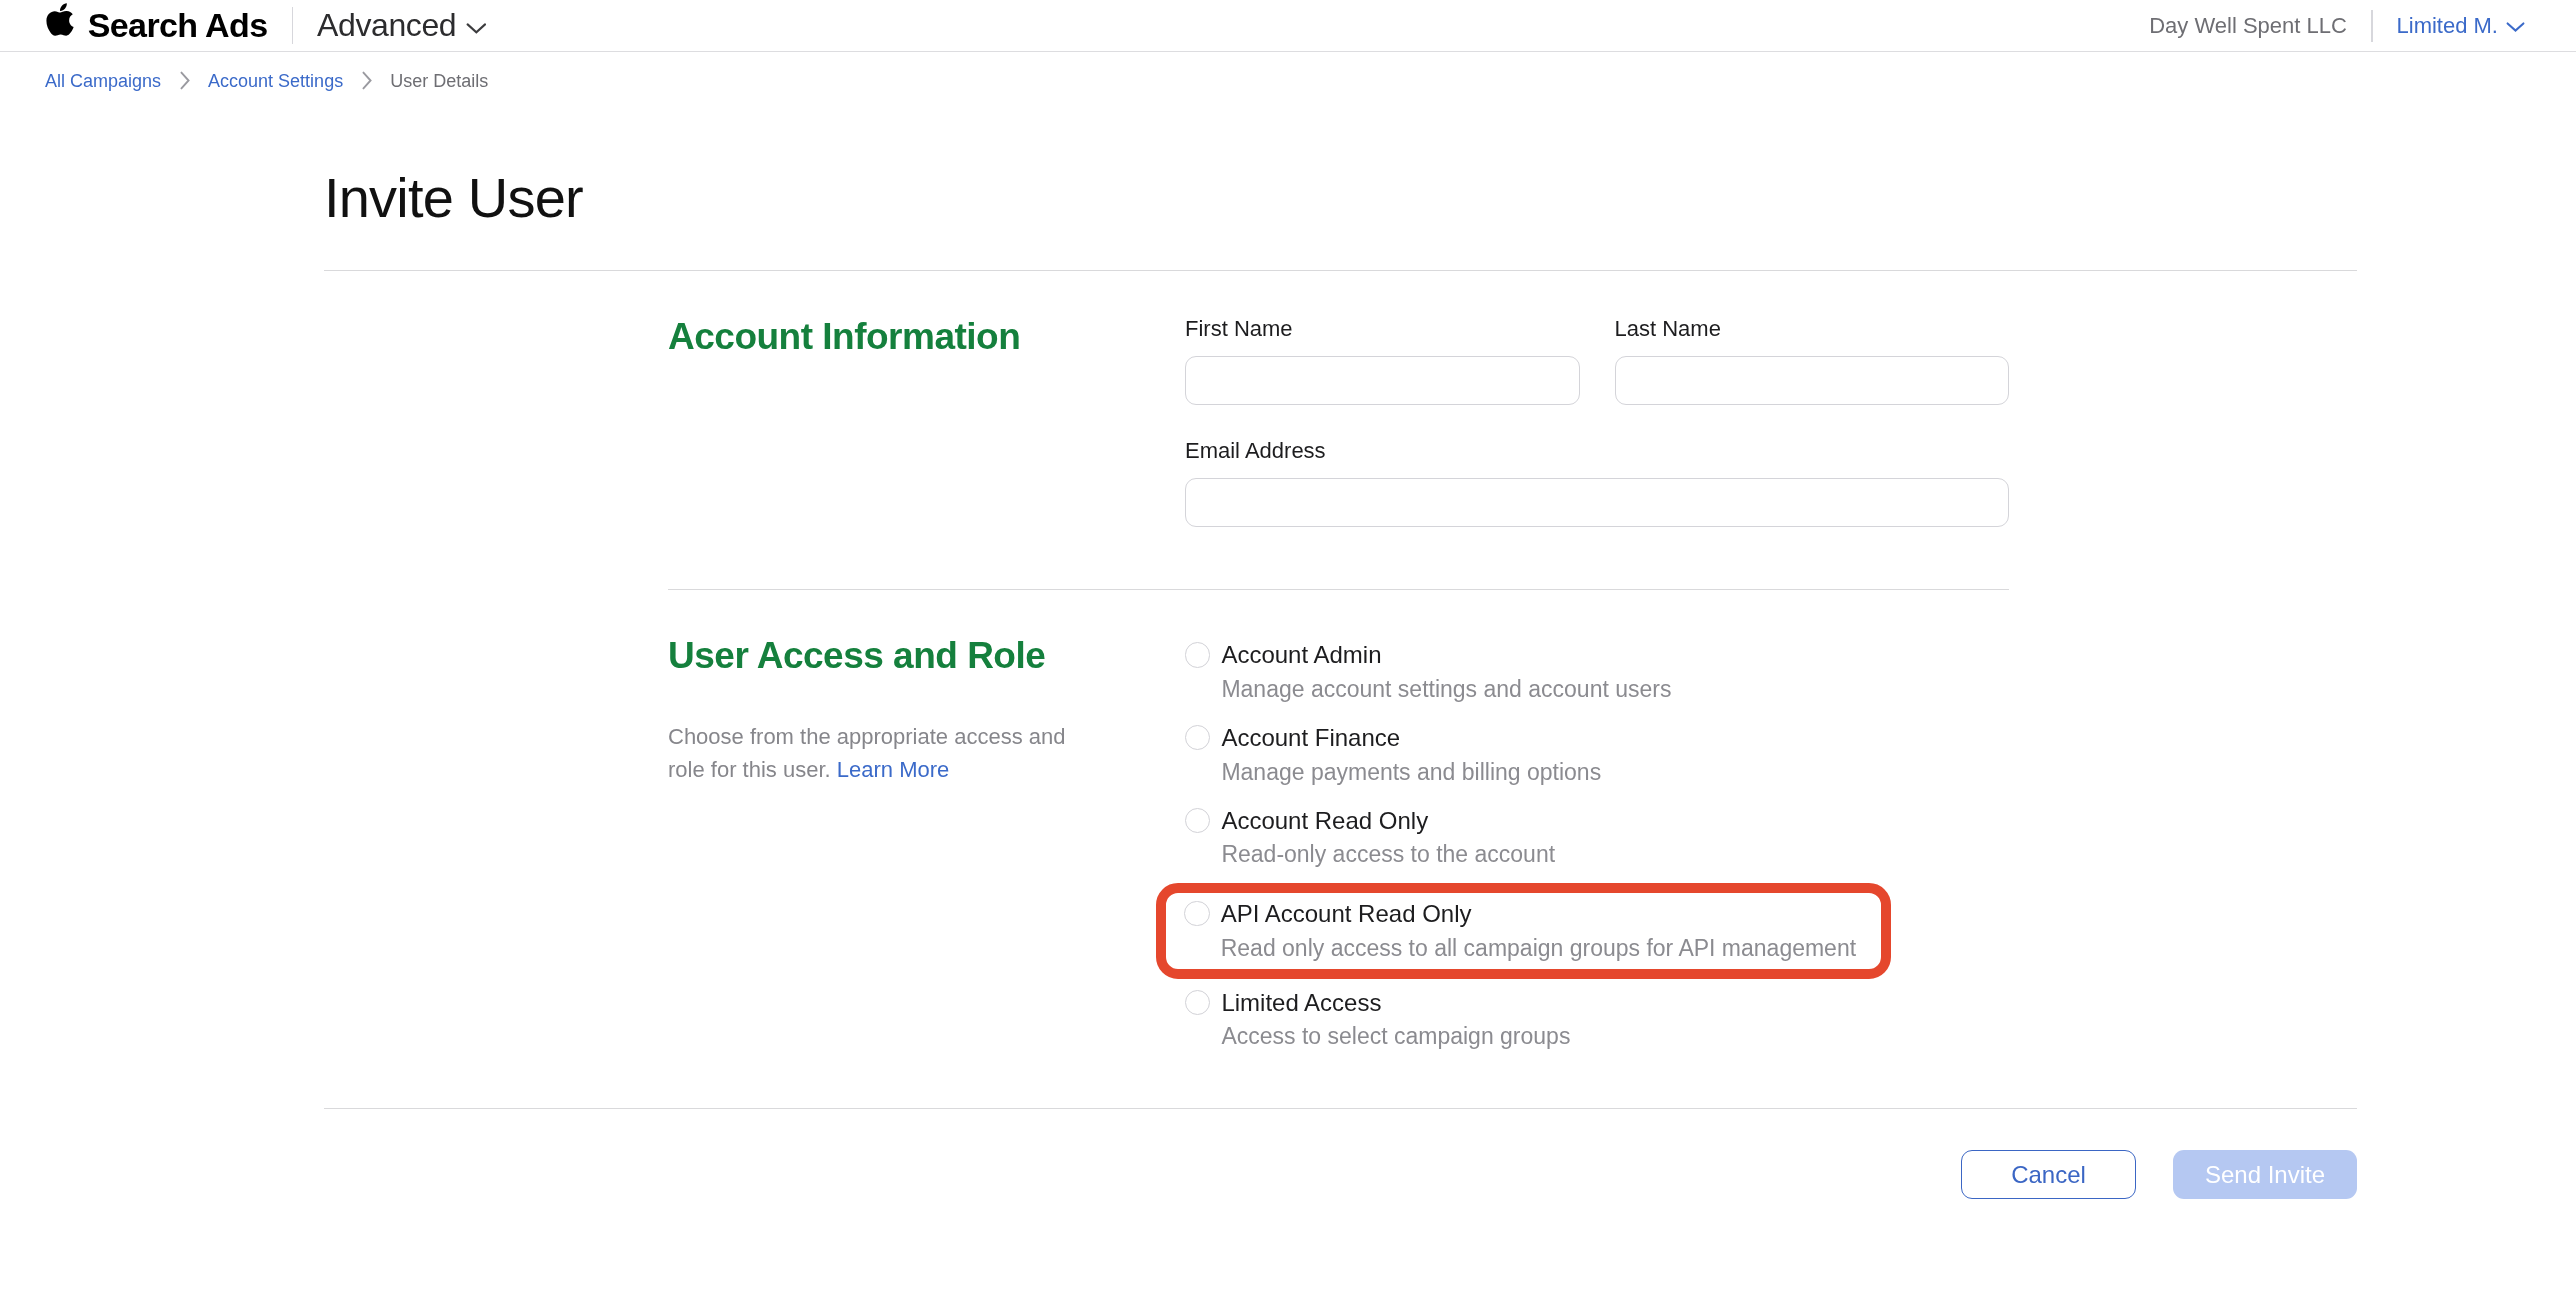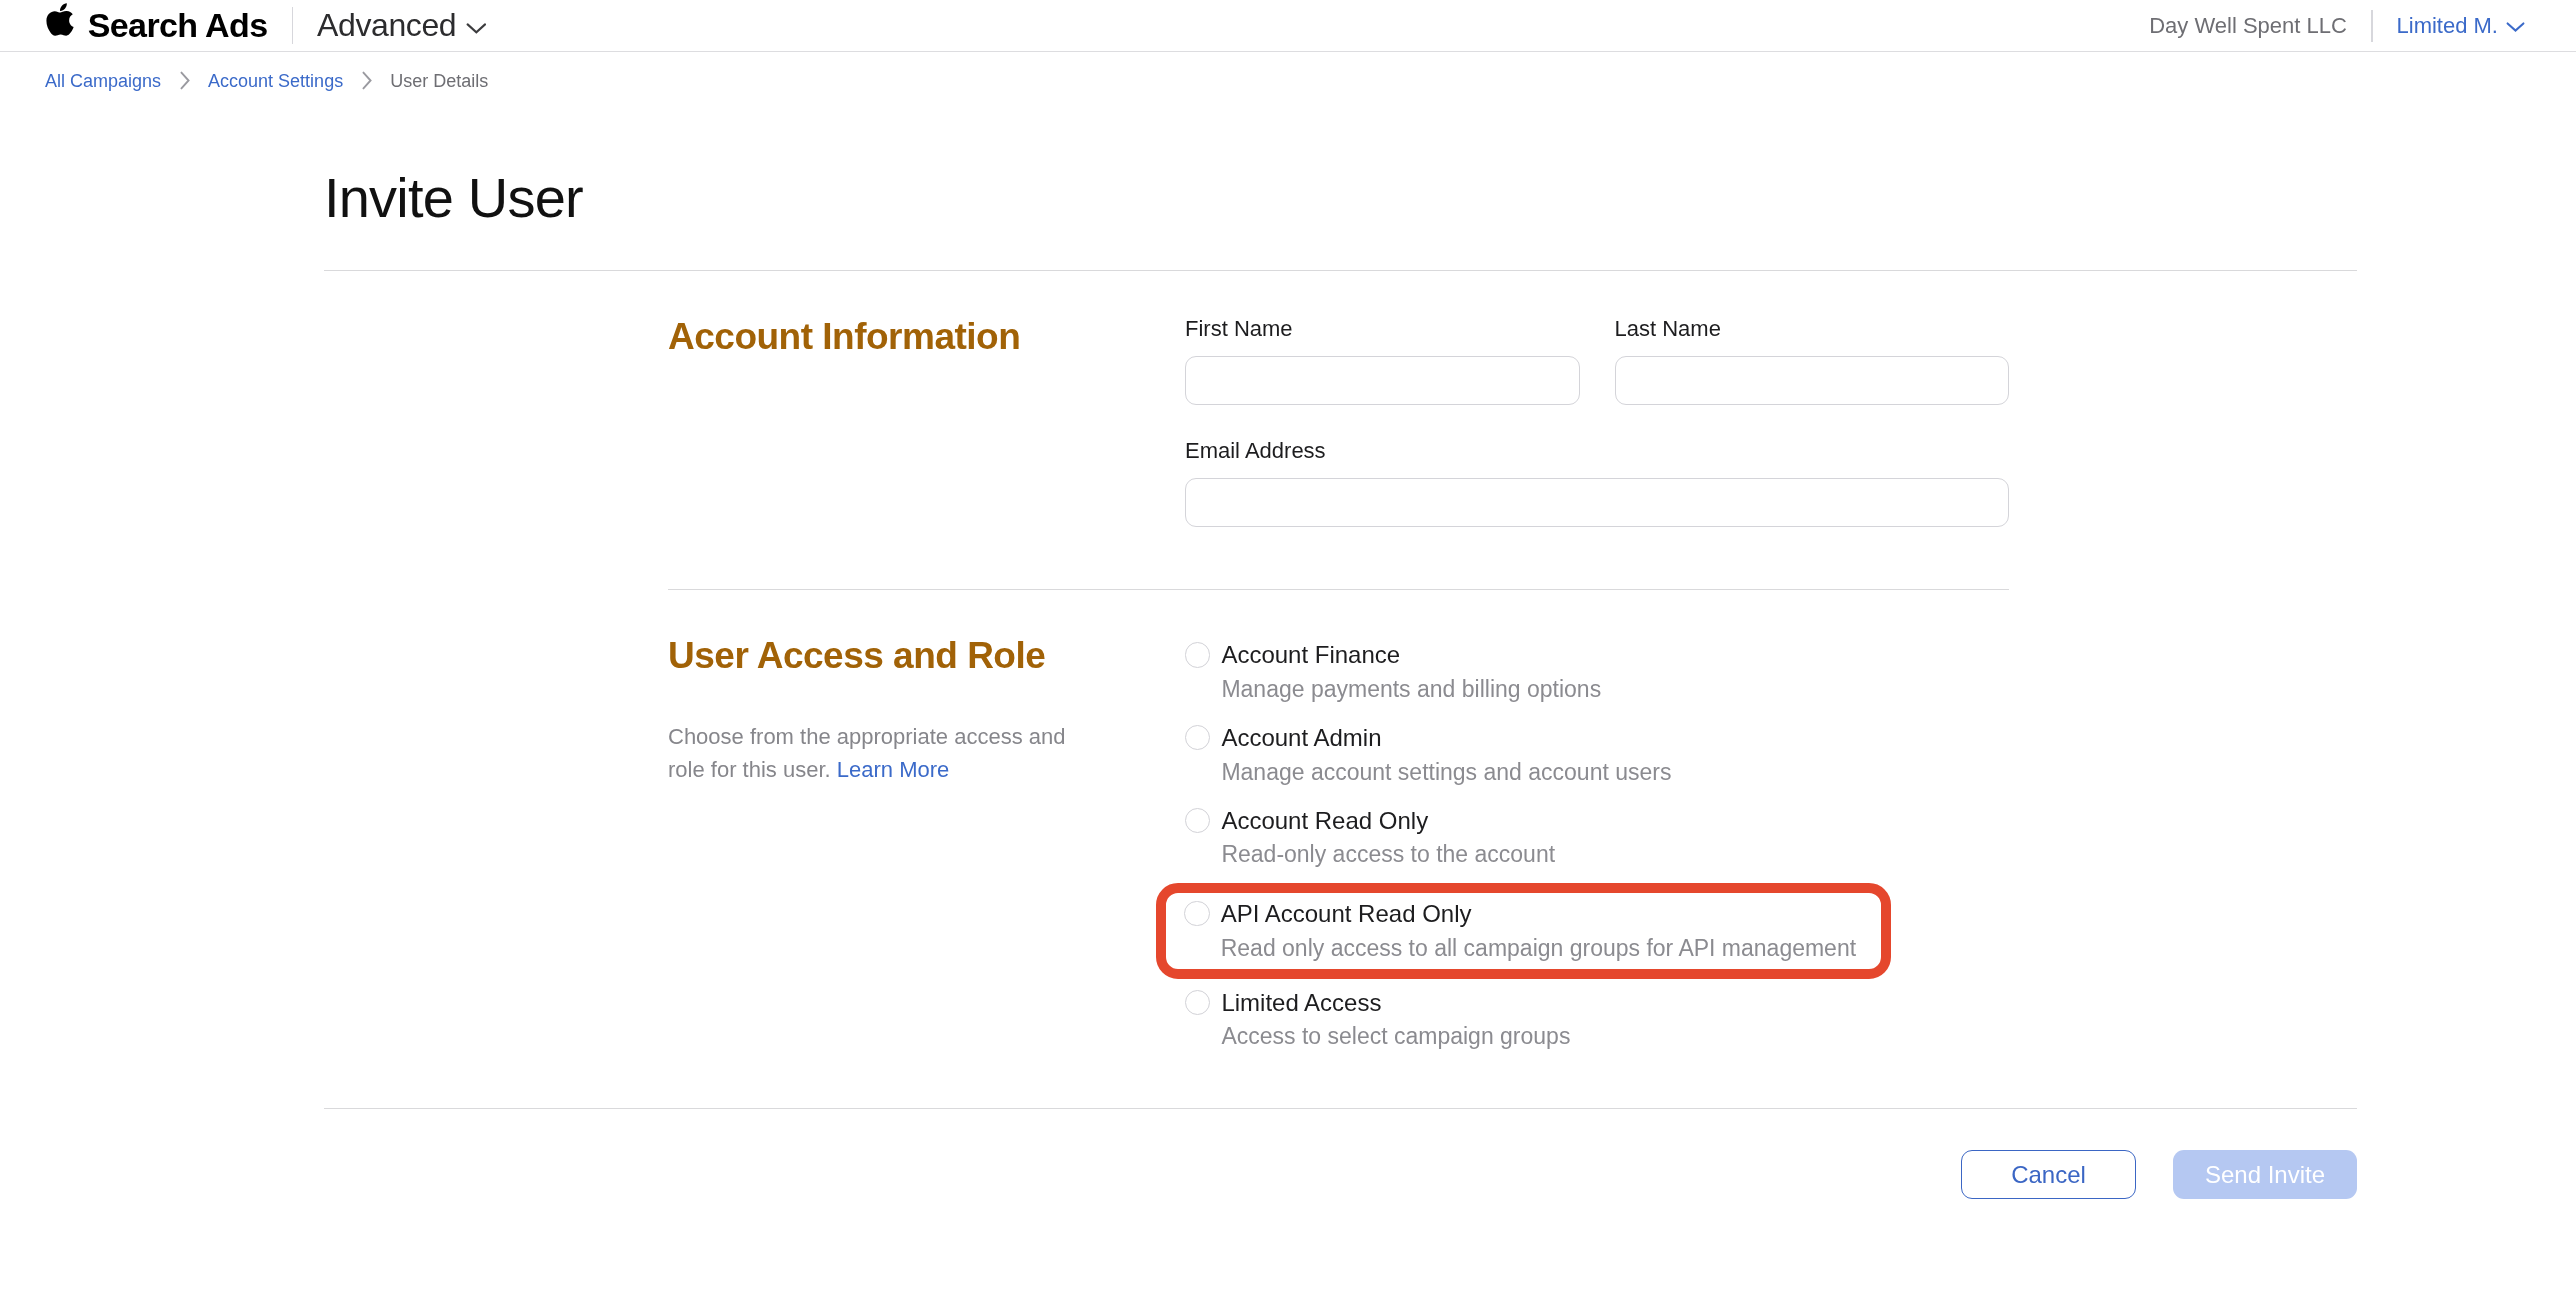--- a/index.html
+++ b/index.html
@@ -49,21 +49,21 @@
   .page-title {
     font-size: 56px; font-weight: 400; letter-spacing: -0.8px;
     color:#111; margin-top: 52px;
   }
   .divider-full { border:none; border-top: 1.6px solid #d9d9db; margin-top: 40px; }
   .divider-inner { border:none; border-top: 1.6px solid #d9d9db; margin-left: 344px; width: 1341px; margin-top: 62px; }
 
   .section { display:flex; padding-left: 344px; margin-top: 45px; }
   .section-left { width: 517px; flex: none; }
   .section-right { width: 824px; flex: none; }
-  .section-heading { font-size: 37px; font-weight: 700; letter-spacing: -0.5px; color:#a16207; }
+  .section-heading { font-size: 37px; font-weight: 700; letter-spacing: -0.5px; color:#15803d; }
   .section-desc {
     margin-top: 43px; width: 402px;
     font-size: 22px; line-height: 33px; color: #86868b;
   }
   .learn-more { color:#3b6ac9; text-decoration:none; cursor:pointer; }
 
   
   .name-row { display:flex; gap: 35px; }
   .field { flex: 1; }
   .field-label { display:block; font-size: 22px; color:#1d1d1f; margin-bottom: 14.3px; }
@@ -193,30 +193,30 @@
       <div class="section-heading">User Access and Role</div>
       <p class="section-desc"><span>Choose from the appropriate access and role for this user. </span><a class="learn-more">Learn More</a></p>
     </div>
 
     <div class="section-right">
       <div class="radio-list">
 
         <div class="radio-item">
           <span class="radio-circle"></span>
           <div>
+            <div class="radio-label">Account Admin</div>
+            <div class="radio-desc">Manage account settings and account users</div>
+          </div>
+        </div>
+
+        <div class="radio-item">
+          <span class="radio-circle"></span>
+          <div>
             <div class="radio-label">Account Finance</div>
             <div class="radio-desc">Manage payments and billing options</div>
-          </div>
-        </div>
-
-        <div class="radio-item">
-          <span class="radio-circle"></span>
-          <div>
-            <div class="radio-label">Account Admin</div>
-            <div class="radio-desc">Manage account settings and account users</div>
           </div>
         </div>
 
         <div class="radio-item">
           <span class="radio-circle"></span>
           <div>
             <div class="radio-label">Account Read Only</div>
             <div class="radio-desc">Read-only access to the account</div>
           </div>
         </div>

